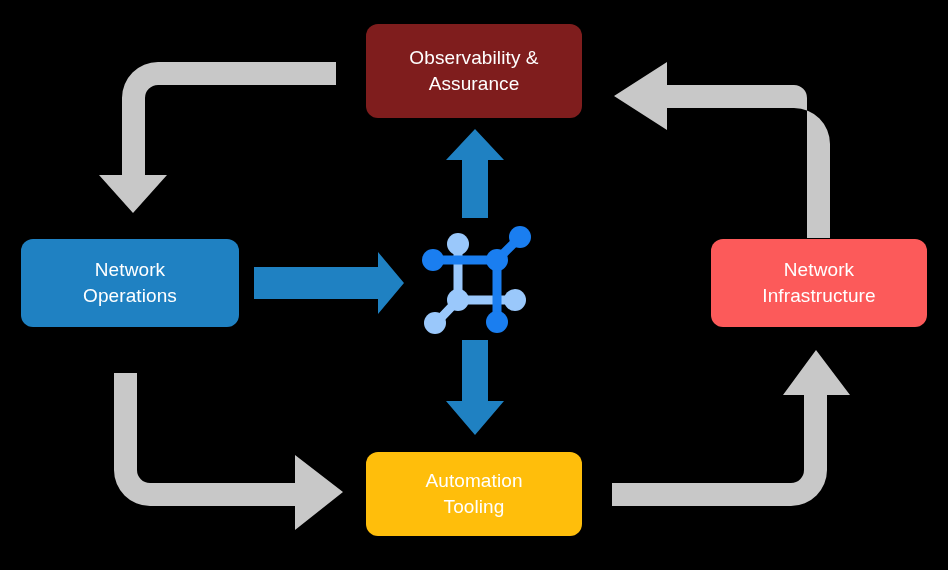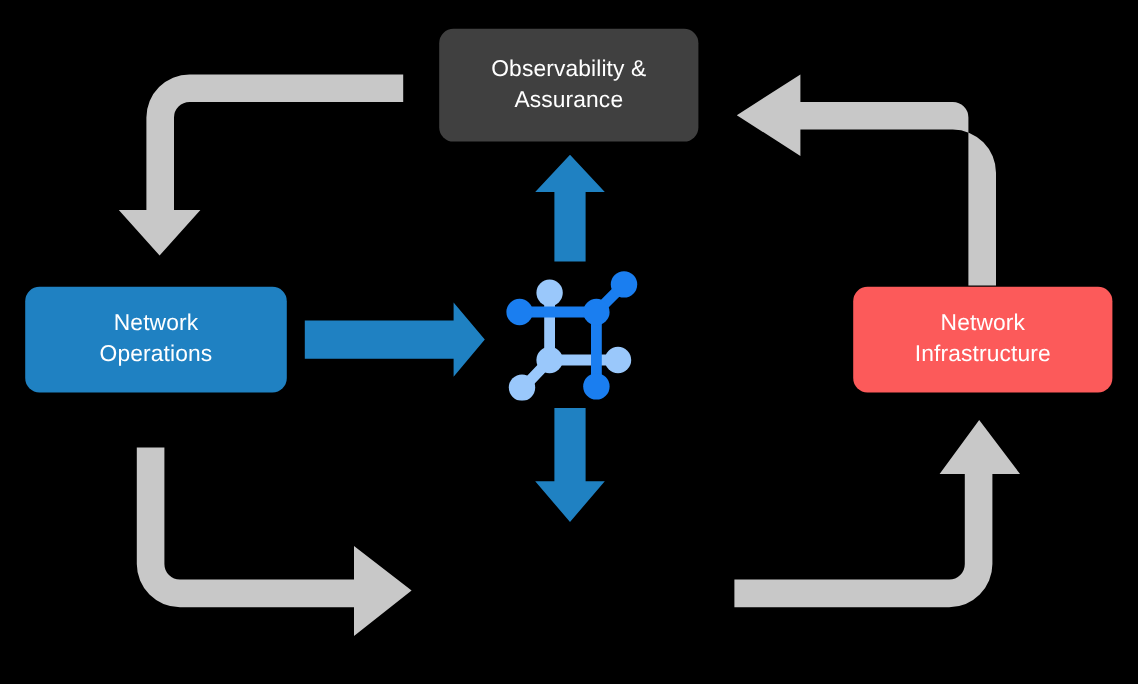--- a/index.html
+++ b/index.html
@@ -152,29 +152,33 @@
     </g>
 
     <g fill="#1a7ef0">
       <circle cx="13" cy="38" r="11"></circle>
       <circle cx="77" cy="38" r="11"></circle>
       <circle cx="100" cy="15" r="11"></circle>
       <circle cx="77" cy="100" r="11"></circle>
     </g>
   </svg>
 
-  <div class="node-box" id="box-observability" style="background: #404040; color: rgb(255, 255, 255);">
+  <div class="node-box" id="box-observability" style="background: #7f1d1d; color: rgb(255, 255, 255);">
     <span class="label-text">Observability &amp;
 Assurance</span>
   </div>
 
   <div class="node-box" id="box-network-operations" style="background: rgb(31, 129, 194); color: rgb(255, 255, 255);">
     <span class="label-text">Network
 Operations</span>
   </div>
 
   <div class="node-box" id="box-network-infrastructure" style="background: rgb(252, 90, 90); color: rgb(255, 255, 255);">
     <span class="label-text">Network
 Infrastructure</span>
   </div>
 
+  <div class="node-box" id="box-automation-tooling" style="background: rgb(255, 190, 11); color: rgb(255, 255, 255);">
+    <span class="label-text">Automation
+Tooling</span>
+  </div>
 
 </div>
 
 </body></html>

